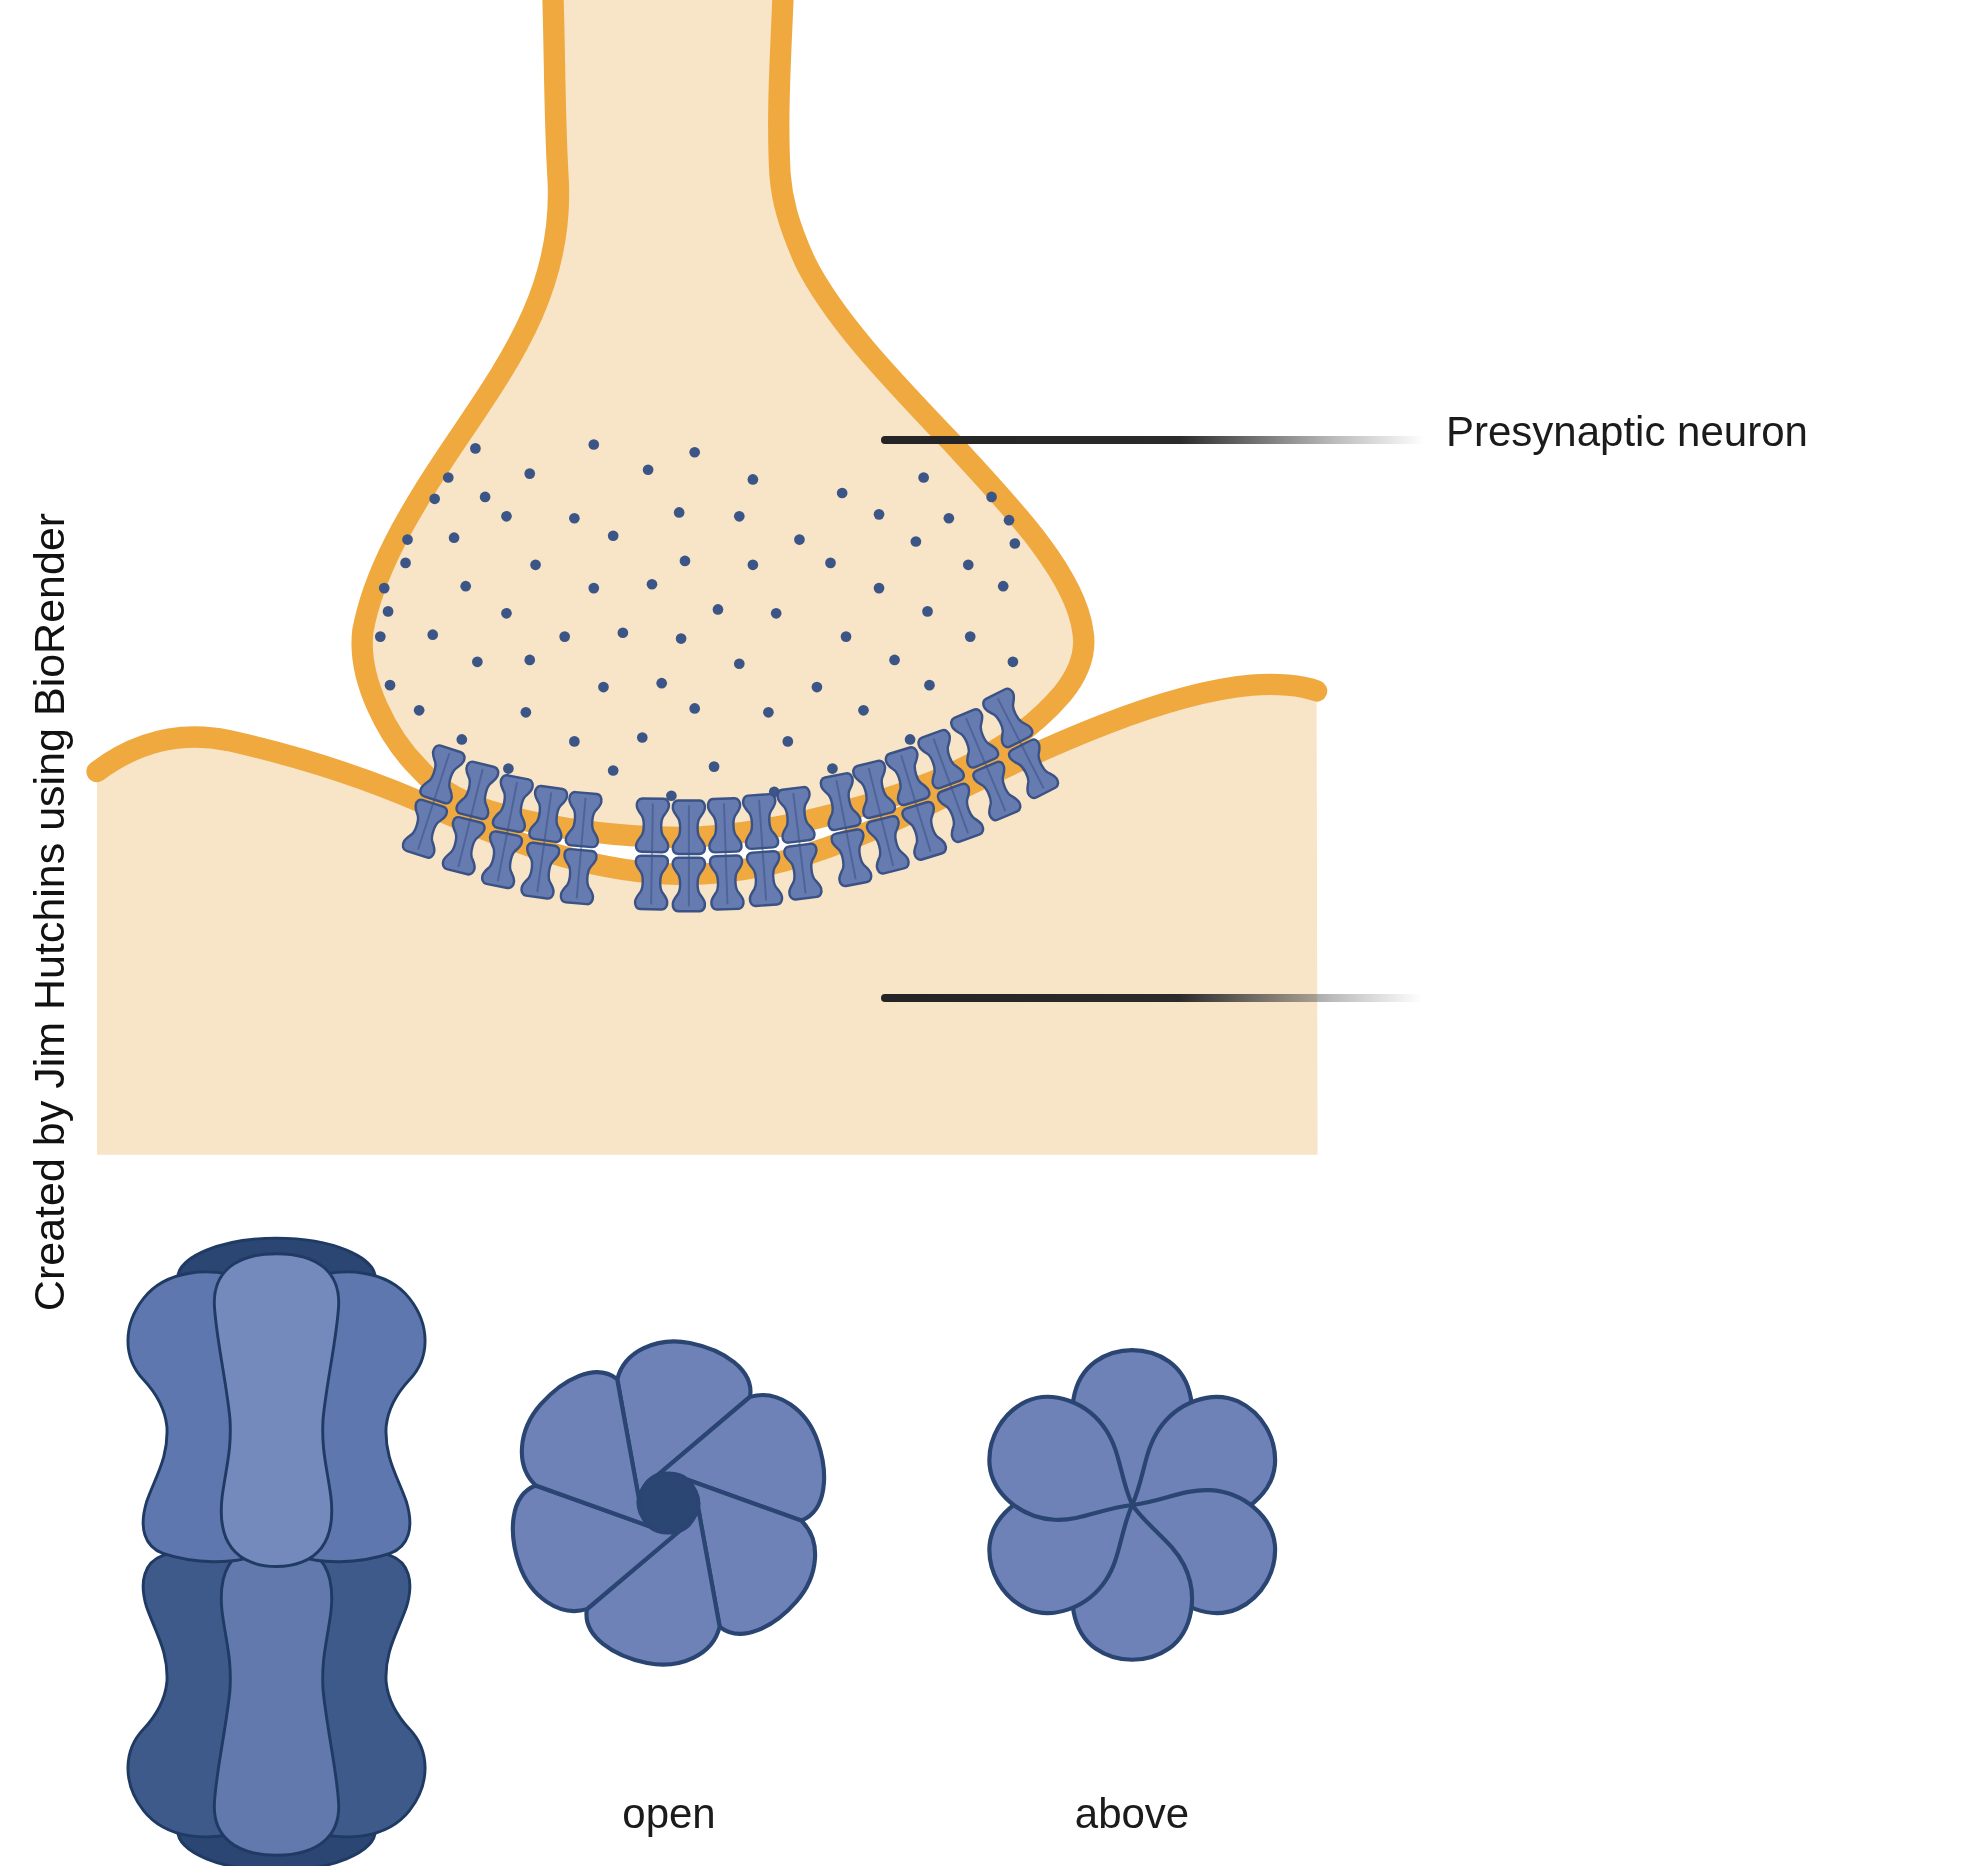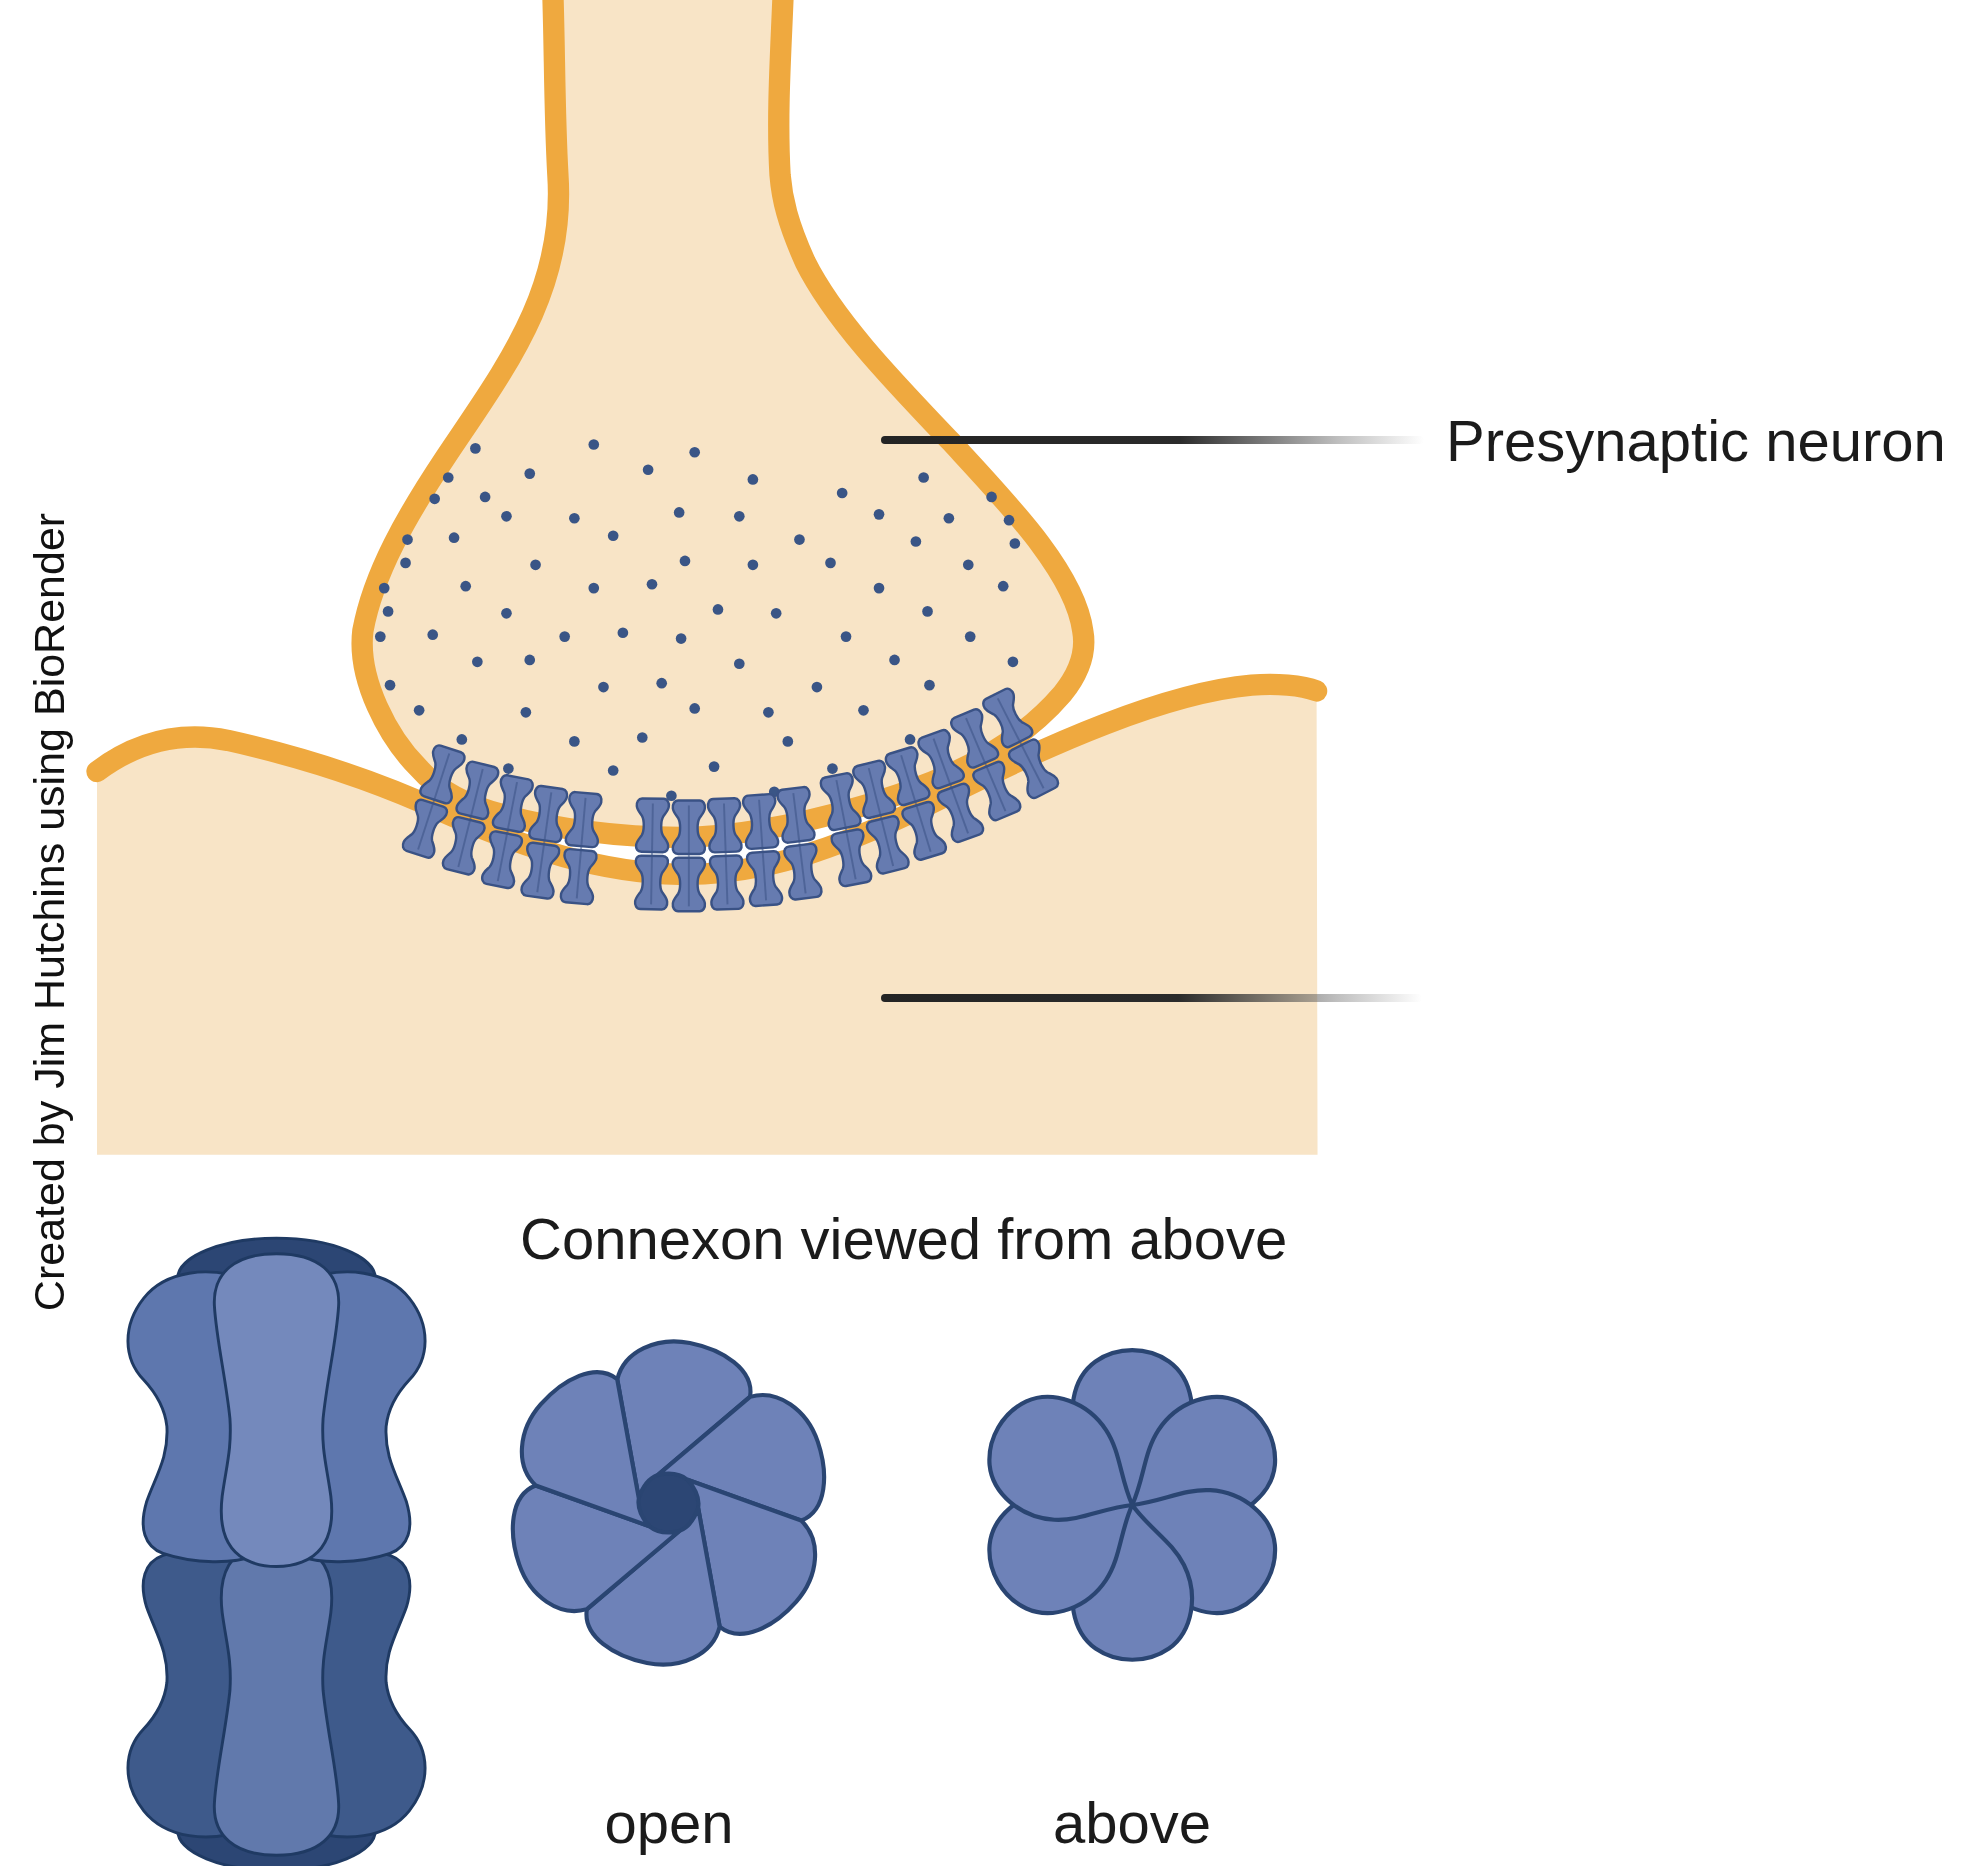--- a/index.html
+++ b/index.html
@@ -24,21 +24,21 @@
   .cx-back{fill:var(--connexon-back,#2c4674);stroke:#1f3a63;stroke-width:3px;}
   .cx-side-top{fill:var(--connexon-side-top,#5e77ae);stroke:#1f3a63;stroke-width:3px;}
   .cx-front-top{fill:var(--connexon-front-top,#7489bc);stroke:#1f3a63;stroke-width:3px;}
   .cx-side-bottom{fill:var(--connexon-side-bottom,#3e5a8b);stroke:#1f3a63;stroke-width:3px;}
   .cx-front-bottom{fill:var(--connexon-front-bottom,#6179ac);stroke:#1f3a63;stroke-width:3px;}
 
   
   .diagram-label{
     position:absolute;
     color:var(--label-text,#1b1b1b);
-    font-size:58px;line-height:1.1;white-space:nowrap;
+    font-size:42px;line-height:1.1;white-space:nowrap;
   }
   .leader{
     position:absolute;height:7.8px;
     background:linear-gradient(to right,#242424 0%,#2b2b2b 55%,rgba(110,110,110,.45) 84%,rgba(255,255,255,0) 100%);
     border-radius:3.9px;
   }
   .panel-title{position:absolute;text-align:center;}
   .flower-label{position:absolute;text-align:center;}
   .credit{
     position:absolute;
@@ -272,21 +272,20 @@
       <use href="#petal-closed" transform="rotate(240)"></use>
       <use href="#petal-closed" transform="rotate(300)"></use>
     </g>
   </svg>
 
   <div class="leader" style="left:881px;top:436px;width:543px;"></div>
   <div class="diagram-label" style="left:1446px;top:409px;">Presynaptic neuron</div>
 
   <div class="leader" style="left:881px;top:994px;width:541px;"></div>
 
-  <div class="diagram-label panel-title" style="left:520px;top:1207px;width:749px;">Connexon viewed from above</div>
 
   <div class="diagram-label flower-label" style="left:601px;top:1791px;width:136px;">open</div>
 
   <div class="diagram-label flower-label" style="left:1040px;top:1791px;width:184px;">above</div>
 
   <div class="credit">Created by Jim Hutchins using BioRender</div>
 </div>
 
 
 </body></html>

